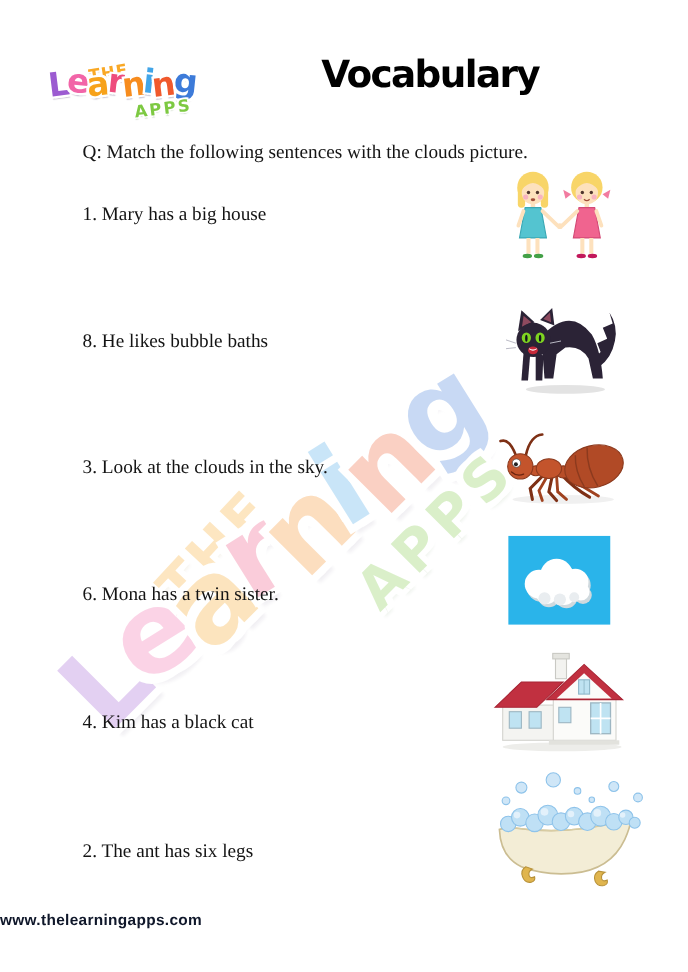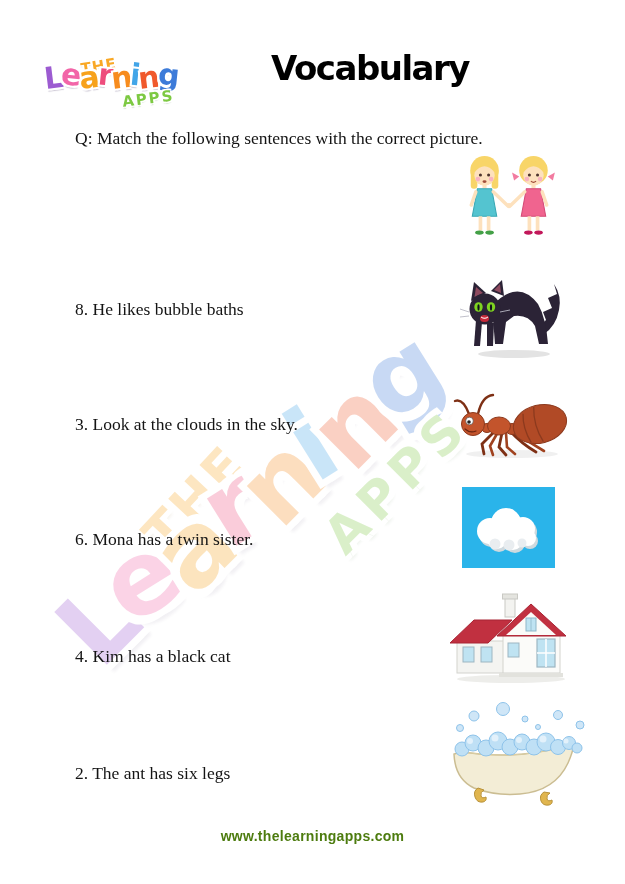--- a/index.html
+++ b/index.html
@@ -50,21 +50,21 @@
   .watermark{
     position:absolute;left:325px;top:442px;
     transform:translate(-50%,-50%) rotate(-38deg) scale(3.4);
     opacity:0.28;
     z-index:0;
     pointer-events:none;
   }
   
   .page-title{
     position:absolute;left:250px;top:48px;width:240px;
-    text-align:center;
+    text-align:right;
     font-family:"DejaVu Sans", sans-serif;
     font-weight:bold;font-size:34px;letter-spacing:-1.5px;
     color:#000;z-index:2;
   }
   .question{
     position:absolute;left:75px;top:128px;
     font-size:17.5px;color:#141414;z-index:2;
   }
   .sentence{
     position:absolute;left:75px;
@@ -75,24 +75,23 @@
   .pic{position:absolute;z-index:2;line-height:0;}
   .pic-twins{left:458px;top:150px;}
   .pic-cat{left:458px;top:276px;}
   .pic-ant{left:452px;top:388px;}
   .pic-cloud{left:462px;top:487px;}
   .pic-house{left:447px;top:591px;}
   .pic-tub{left:446px;top:700px;}
   
   .footer{
     position:absolute;left:0;right:0;top:828px;
-    text-align:center;
     font-family:"Liberation Sans", sans-serif;
     font-weight:bold;font-size:14px;letter-spacing:0.3px;
-    color:#4d7c0f;z-index:2;
+    color:#0f172a;z-index:2;
   }
 </style>
 </head>
 <body>
 
 <div class="page">
 
   <div class="watermark" aria-hidden="true">
     <div class="logo-box">
       <div class="logo-the" style="color: rgb(249, 168, 37);">THE</div>
@@ -104,22 +103,23 @@
   <div class="header-logo">
     <div class="logo-box">
       <div class="logo-the" style="color: rgb(249, 168, 37);">THE</div>
       <div class="logo-learning"><span style="color: rgb(156, 91, 209);">L</span><span style="color: rgb(242, 101, 168);">e</span><span style="color: rgb(247, 162, 27);">a</span><span style="color: rgb(238, 77, 125);">r</span><span style="color: rgb(247, 140, 30);">n</span><span style="color: rgb(66, 165, 232);">i</span><span style="color: rgb(240, 89, 44);">n</span><span style="color: rgb(61, 123, 217);">g</span></div>
       <div class="logo-apps" style="color: rgb(125, 201, 66);">APPS</div>
     </div>
   </div>
 
   <div class="page-title">Vocabulary</div>
 
-  <div class="question">Q: Match the following sentences with the correct picture.</div>
-
+  <div class="question">Q: Match the following sentences with the clouds picture.</div>
+
+  <div class="sentence s1">1. Mary has a big house</div>
   <div class="sentence s2">8. He likes bubble baths</div>
   <div class="sentence s3">3. Look at the clouds in the sky.</div>
   <div class="sentence s4">6. Mona has a twin sister.</div>
   <div class="sentence s5">4. Kim has a black cat</div>
   <div class="sentence s6">2. The ant has six legs</div>
 
   <div class="pic pic-twins">
     <svg viewBox="0 0 100 100" width="102" height="102">
       <g>
         <circle cx="26" cy="20" r="14" fill="#f8d568"></circle>

